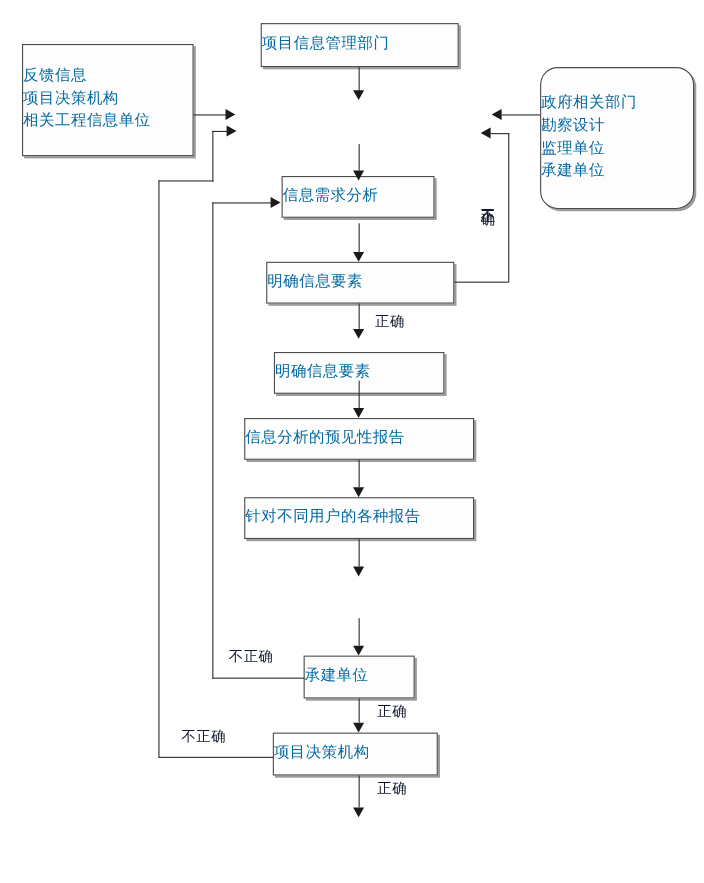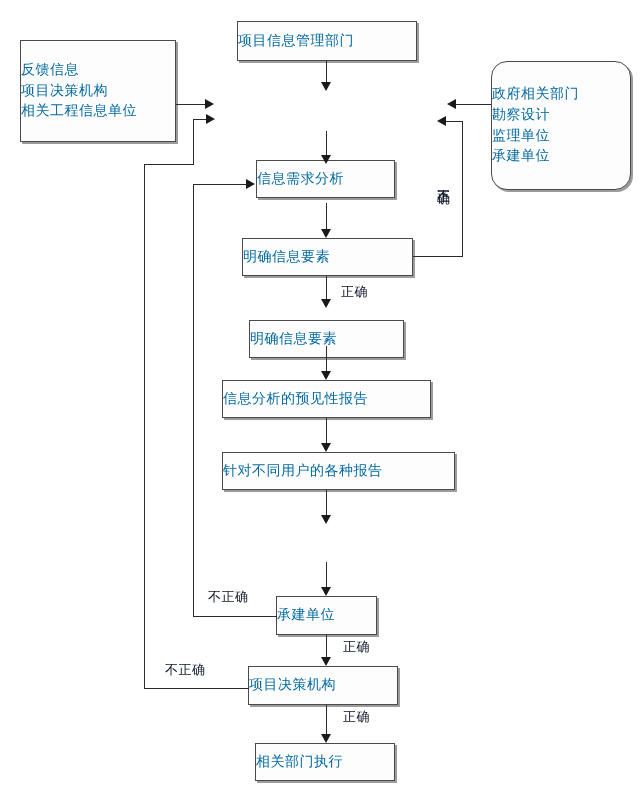--- a/index.html
+++ b/index.html
@@ -116,36 +116,33 @@
   </div>
 
   <div class="node" style="left:249px; top:320px; width:155px; height:38px;">
     <span class="ln">明确信息要素</span>
   </div>
 
   <div class="node" style="left:222px; top:380px; width:209px; height:38px;">
     <span class="ln">信息分析的预见性报告</span>
   </div>
 
-  <div class="node" style="left:222px; top:452px; width:233px; height:38px;">
+  <div class="node" style="left:222px; top:452px; width:209px; height:38px;">
     <span class="ln">针对不同用户的各种报告</span>
   </div>
 
 
   <div class="node" style="left:276px; top:596px; width:101px; height:39px;">
     <span class="ln">承建单位</span>
   </div>
 
   <div class="node" style="left:248px; top:666px; width:150px; height:39px;">
     <span class="ln">项目决策机构</span>
   </div>
 
-  <div class="node" style="left:255px; top:743px; width:140px; height:38px;">
-    <span class="ln">相关部门执行</span>
-  </div>
 
   <div class="vline" style="left:326px; top:61px; height:22px;"></div>
   <div class="arrow down" style="left:321px; top:82px;"></div>
 
   <div class="hline" style="left:176px; top:104px; width:30px;"></div>
   <div class="arrow right" style="left:205px; top:99px;"></div>
 
   <div class="hline" style="left:456px; top:104px; width:35px;"></div>
   <div class="arrow left" style="left:447px; top:99px;"></div>
 

